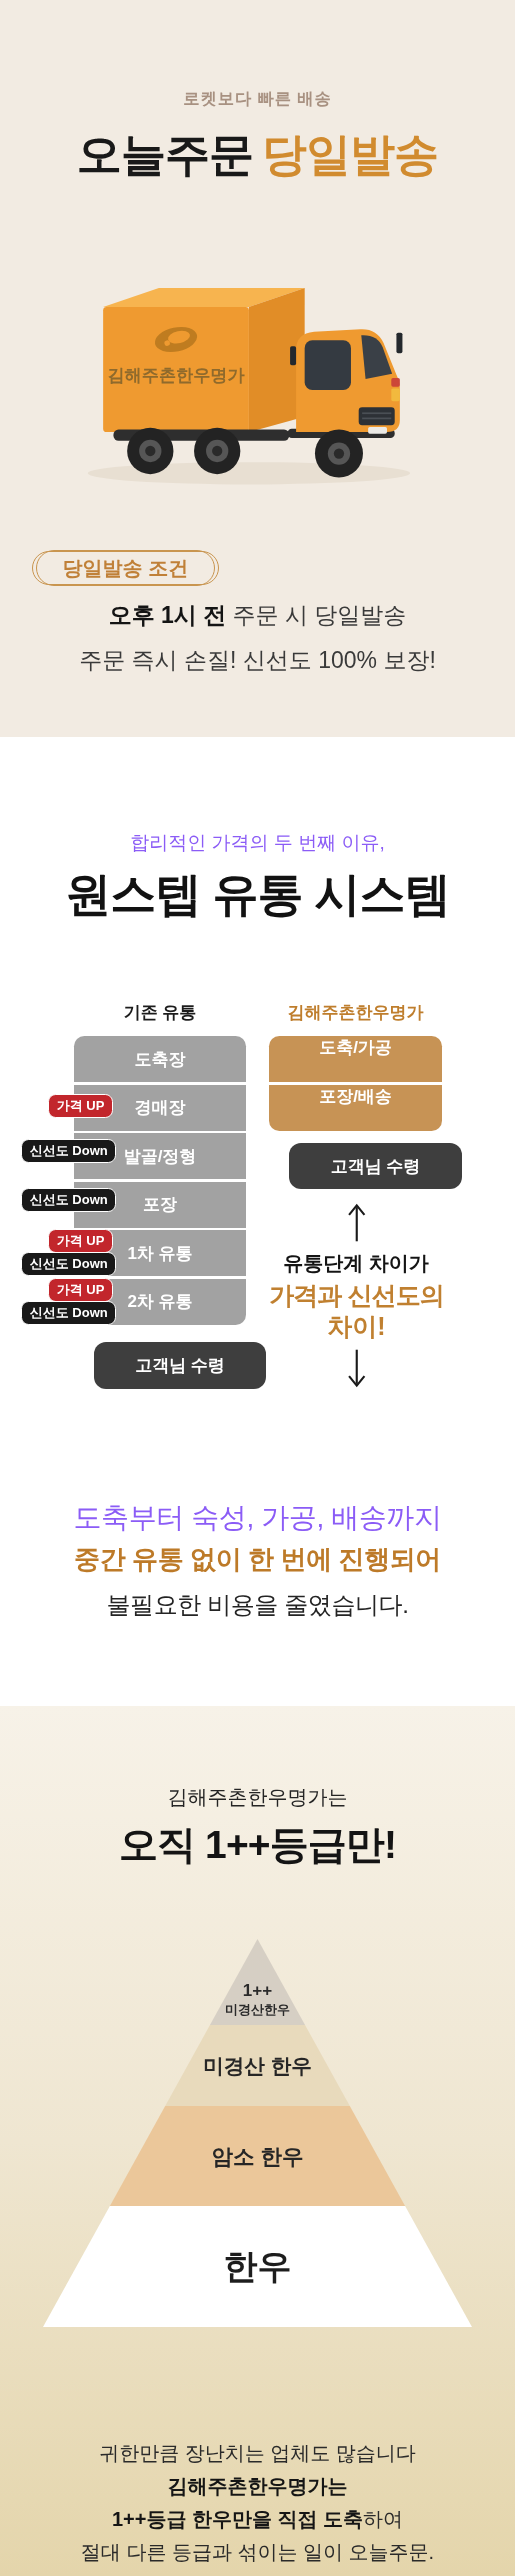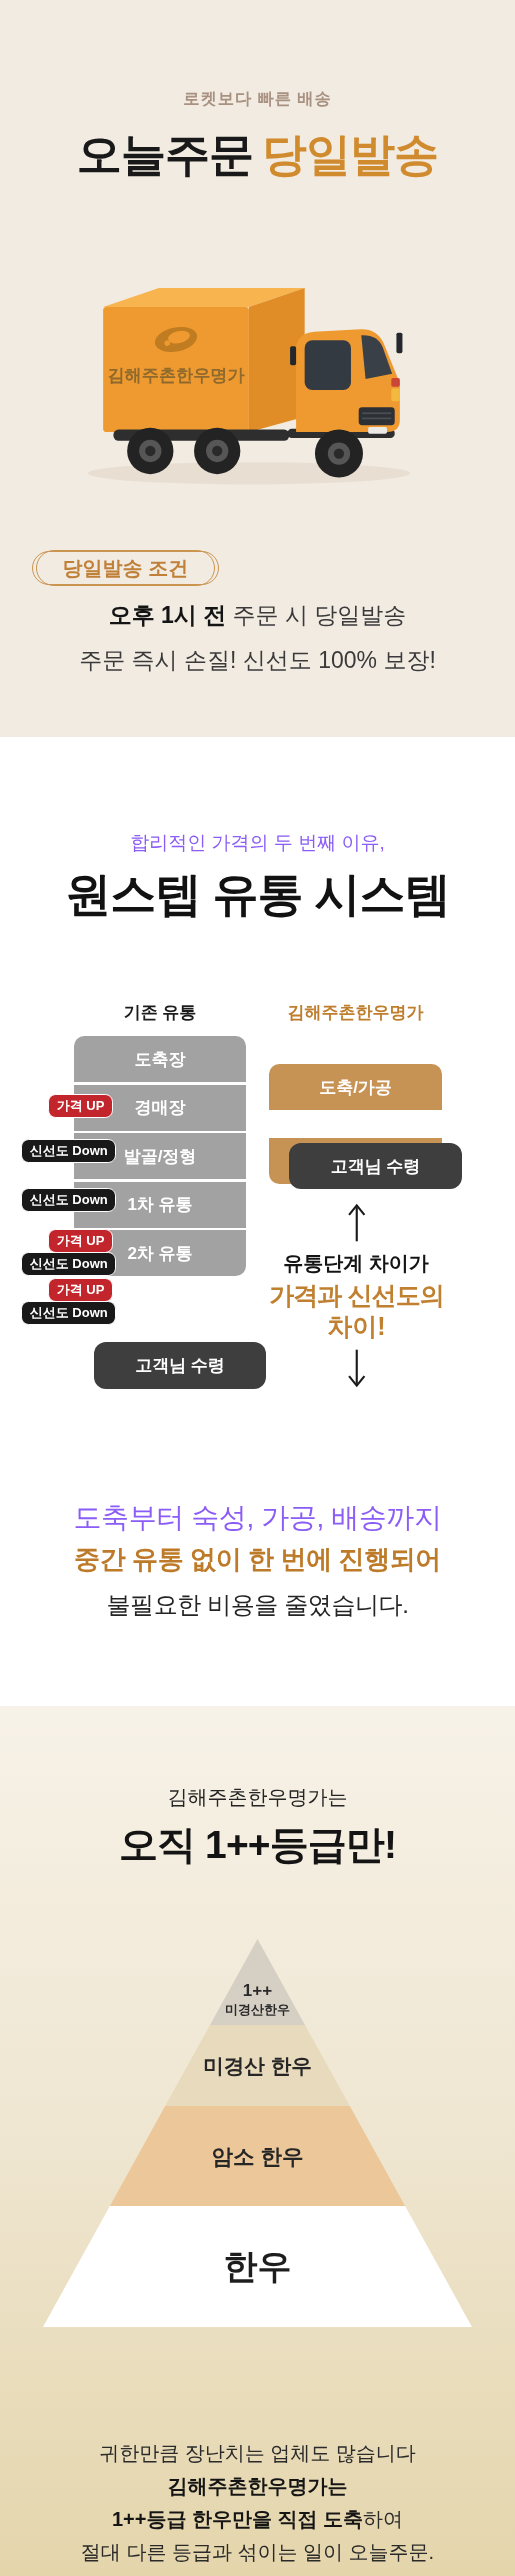--- a/index.html
+++ b/index.html
@@ -35,22 +35,22 @@
   .dist-title{top:127px;font-size:46px;font-weight:800;color:#121212;letter-spacing:-0.9px;}
   .col-head-left{top:264px;left:74px;width:172px;text-align:center;font-size:17px;font-weight:800;color:#1c1c1c;}
   .col-head-right{top:264px;left:269px;width:173px;text-align:center;font-size:17px;font-weight:800;color:#bf7e2d;}
   .stack{top:299px;}
   .stack-left{left:74px;width:172px;}
   .stack-right{left:269px;width:173px;}
   .gbox{height:46px;margin-bottom:2.6px;background:#a2a2a2;display:flex;align-items:center;justify-content:center;
     color:#ffffff;font-size:17px;font-weight:700;}
   .gbox.first{border-radius:10.3px 10.3px 0 0;}
   .gbox.last{border-radius:0 0 10.3px 10.3px;margin-bottom:0;}
-  .tbox{height:46px;margin-bottom:2.6px;background:#c79355;display:flex;align-items:center;justify-content:center;
-    color:#ffffff;font-size:17px;font-weight:700;margin-top:28px;}
+  .tbox{height:46px;margin-bottom:2.6px;background:#c79355;display:flex;justify-content:center;
+    color:#ffffff;font-size:17px;font-weight:700;}
   .tbox.first{border-radius:10.3px 10.3px 0 0;}
   .tbox.last{border-radius:0 0 10.3px 10.3px;margin-bottom:0;}
   .darkbox{height:47px;background:#3e3e3e;border-radius:12px;display:flex;align-items:center;justify-content:center;
     color:#ffffff;font-size:17px;font-weight:700;margin-left:20px;}
   .darkbox-left{top:605px;left:74px;width:172px;}
   .darkbox-right{top:406px;left:269px;width:173px;height:46px;}
   .badge{position:absolute;z-index:3;white-space:nowrap;color:#fff;font-size:13px;font-weight:800;
     padding:1.7px 7.7px 2.6px;border-radius:7.7px;border:1.7px solid #ffffff;}
   .badge-red{background:#c2262c;}
   .badge-blk{background:#191919;}
@@ -152,20 +152,23 @@
     <div class="gbox first">
         <span>도축장</span>
       </div>
     <div class="gbox">
         <span>경매장</span>
       </div>
     <div class="gbox">
         <span>발골/정형</span>
       </div>
     <div class="gbox">
+        <span>포장</span>
+      </div>
+    <div class="gbox">
         <span>1차 유통</span>
       </div>
     <div class="gbox last">
         <span>2차 유통</span>
       </div>
 
     <span class="badge badge-red" style="top:58px;left:-26px;">가격 UP</span>
     <span class="badge badge-blk" style="top:103px;left:-53px;">신선도 Down</span>
     <span class="badge badge-blk" style="top:152px;left:-53px;">신선도 Down</span>
     <span class="badge badge-red" style="top:193px;left:-26px;">가격 UP</span>

